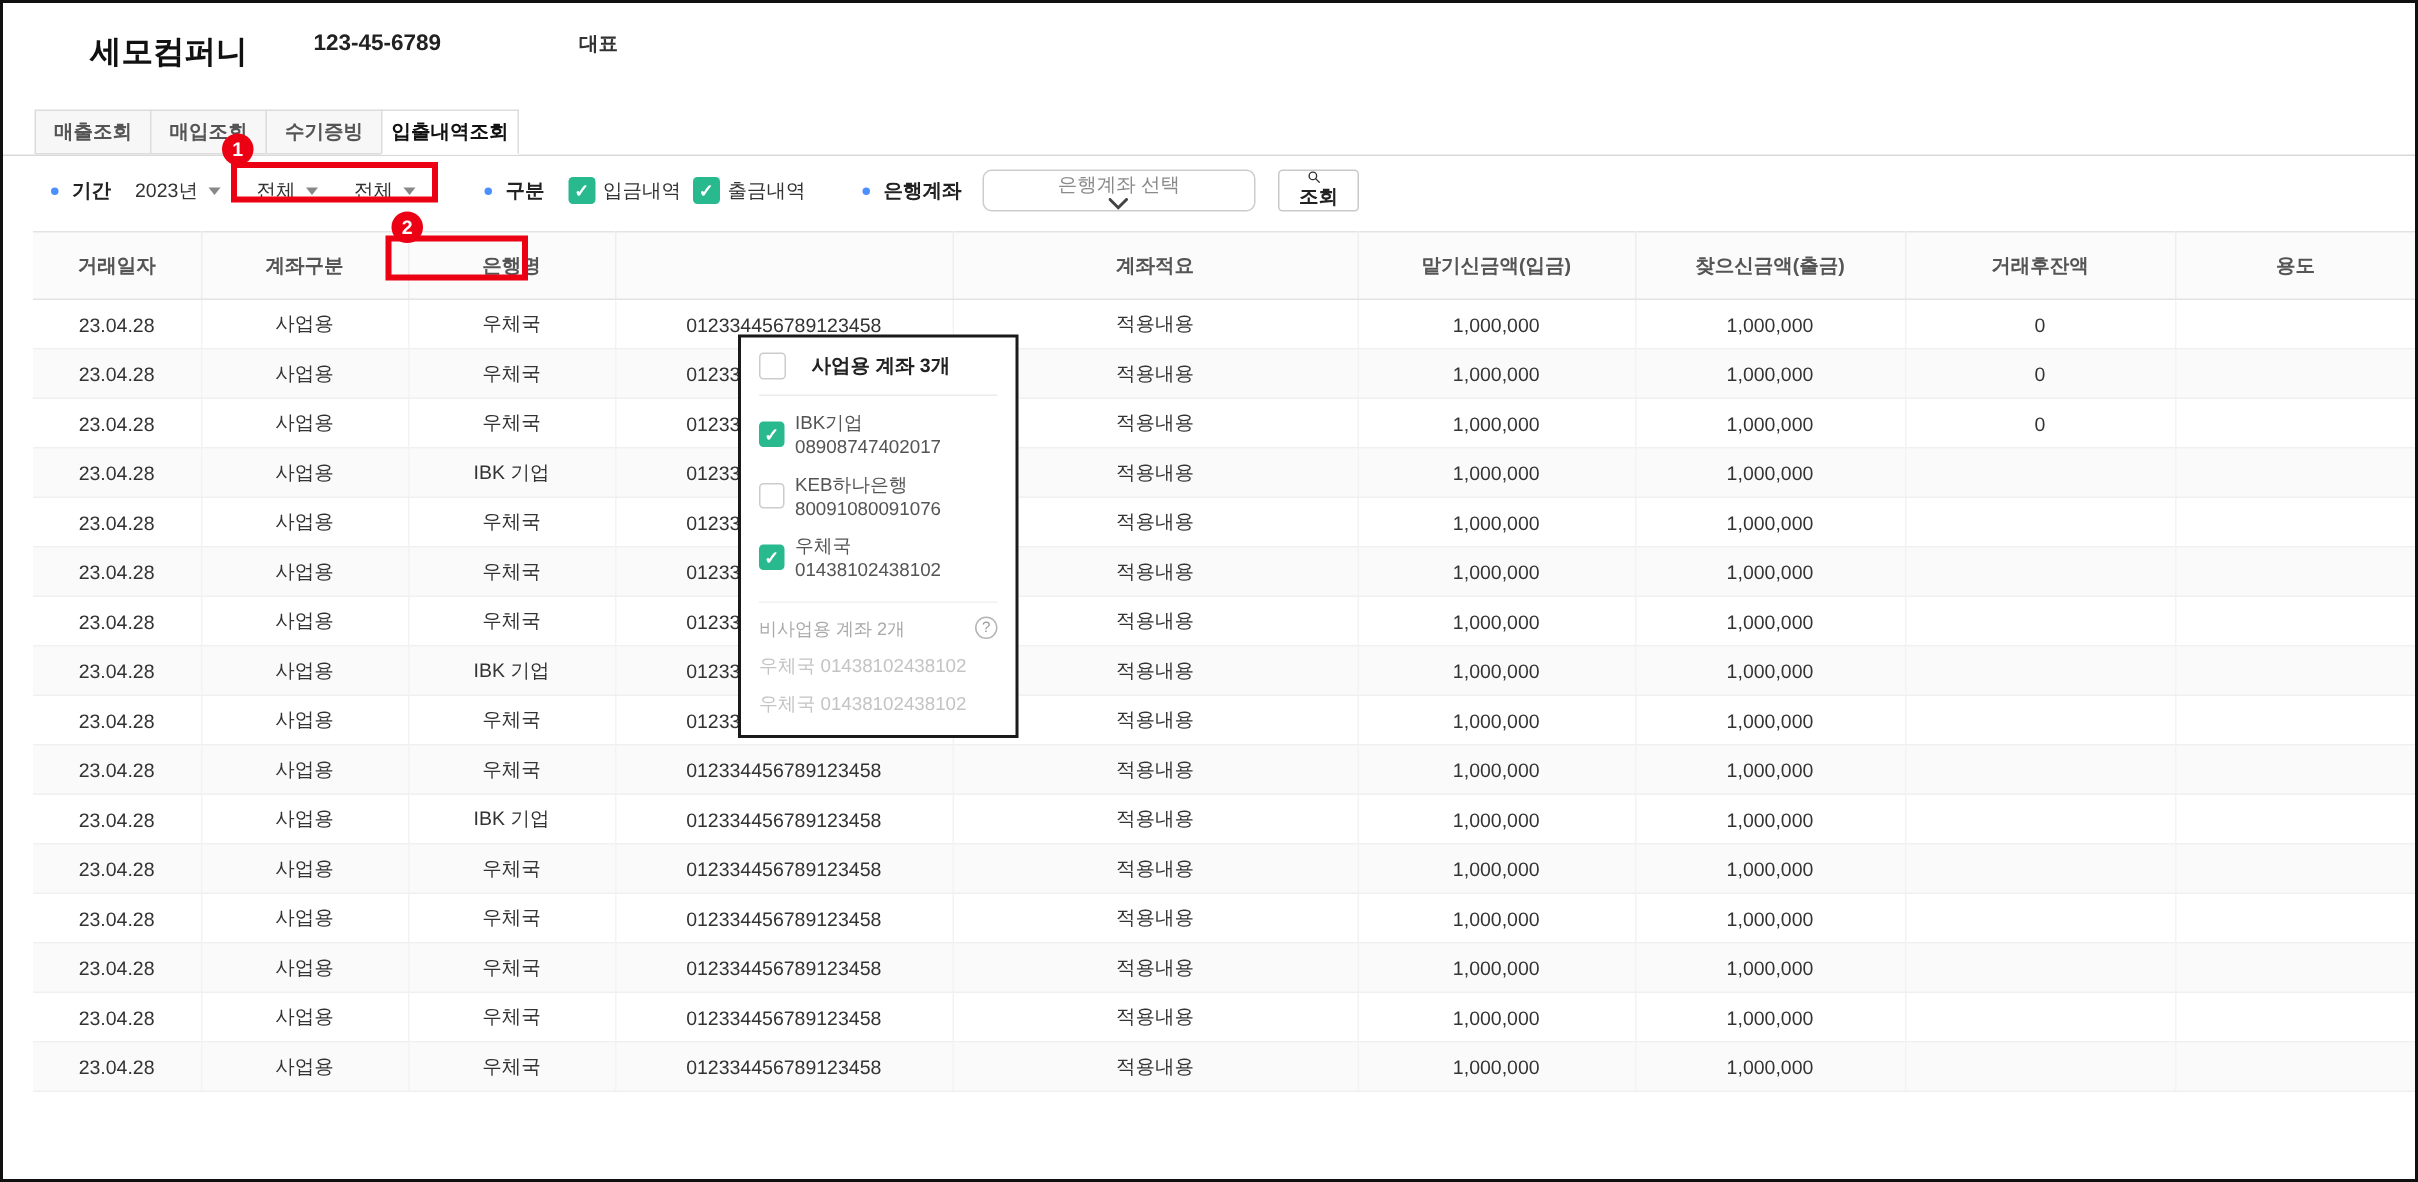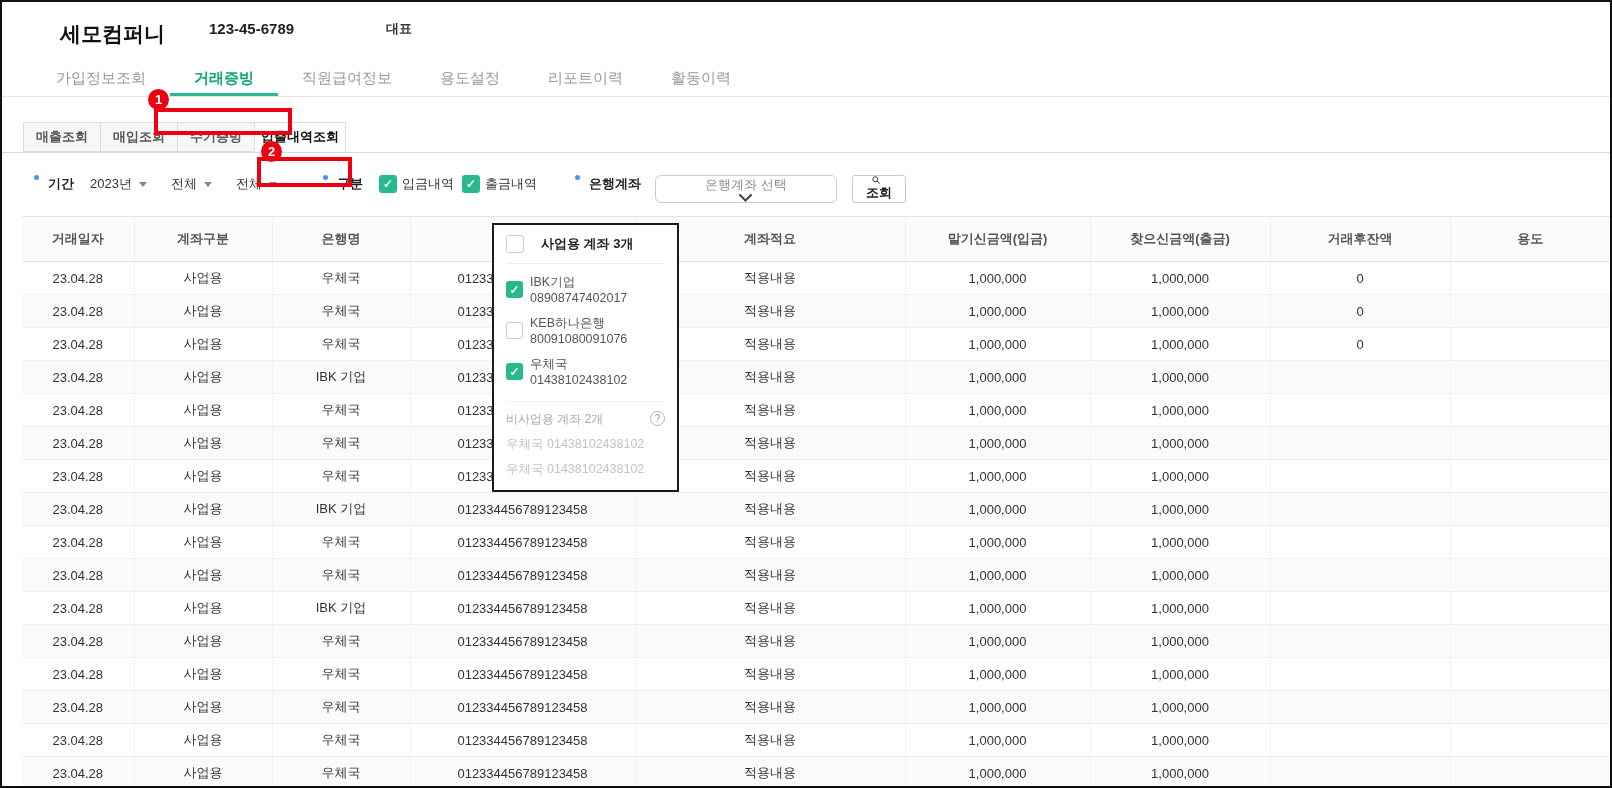--- a/index.html
+++ b/index.html
@@ -21,21 +21,21 @@
   
   .main-tabs { display: flex; margin-top: 14px; padding-left: 30px; border-bottom: 1px solid #e4e4e4; }
   .main-tab { padding: 0 24px; line-height: 31px; font-size: 15px; color: #999; cursor: pointer; }
   .main-tab.active { color: #0fa876; font-weight: bold; border-bottom: 3px solid #2cb795; }
   
   .sub-tabs { display: flex; margin-top: 25px; padding-left: 21px; border-bottom: 1px solid #d9d9d9; }
   .sub-tab { width: 78px; height: 30px; margin-right: -1px; display: flex; align-items: center; justify-content: center;
              background: #f7f7f7; border: 1px solid #ddd; font-size: 13px; font-weight: bold; color: #555; cursor: pointer; }
   .sub-tab.active { width: 92px; background: #fff; color: #111; border-bottom: 1px solid #fff; margin-bottom: -1px; }
   
-  .filter-row { display: flex; align-items: flex-start; height: 28px; margin: 22px 0 0 32px; font-size: 13px; }
+  .filter-row { display: flex; align-items: center; height: 28px; margin: 9px 0 0 32px; font-size: 13px; }
   .bullet { width: 5px; height: 5px; border-radius: 50%; background: #4a90ff; margin-right: 9px; flex: 0 0 auto; }
   .flabel { font-weight: bold; color: #222; margin-right: 16px; }
   .mini-select { display: flex; align-items: center; color: #333; margin-right: 24px; cursor: pointer; }
   .caret { width: 0; height: 0; border-left: 4px solid transparent; border-right: 4px solid transparent; border-top: 5px solid #888; margin-left: 7px; }
   .chk { width: 18px; height: 18px; border-radius: 3px; display: flex; align-items: center; justify-content: center;
          font-size: 12px; font-weight: bold; color: #fff; margin-right: 5px; flex: 0 0 auto; cursor: pointer; }
   .chk.on { background: #29b98e; }
   .chk.off { background: #fff; border: 1.5px solid #ccc; }
   .chk-item { display: flex; align-items: center; margin-right: 8px; color: #333; cursor: pointer; }
   .sep { width: 22px; }
@@ -81,28 +81,20 @@
 
 <div class="page">
 
 
   <section class="company-row">
     <span class="company-name">세모컴퍼니</span>
     <span class="company-bizno">123-45-6789</span>
     <span class="company-role">대표</span>
   </section>
 
-  <nav class="main-tabs" id="mainTabs">
-      <div class="main-tab">가입정보조회</div>
-      <div class="main-tab active">거래증빙</div>
-      <div class="main-tab">직원급여정보</div>
-      <div class="main-tab">용도설정</div>
-      <div class="main-tab">리포트이력</div>
-      <div class="main-tab">활동이력</div>
-    </nav>
 
   <div class="sub-tabs" id="subTabs">
       <div class="sub-tab">매출조회</div>
       <div class="sub-tab">매입조회</div>
       <div class="sub-tab">수기증빙</div>
       <div class="sub-tab active">입출내역조회</div>
     </div>
 
   <div class="filter-row">
     <span class="bullet"></span>

